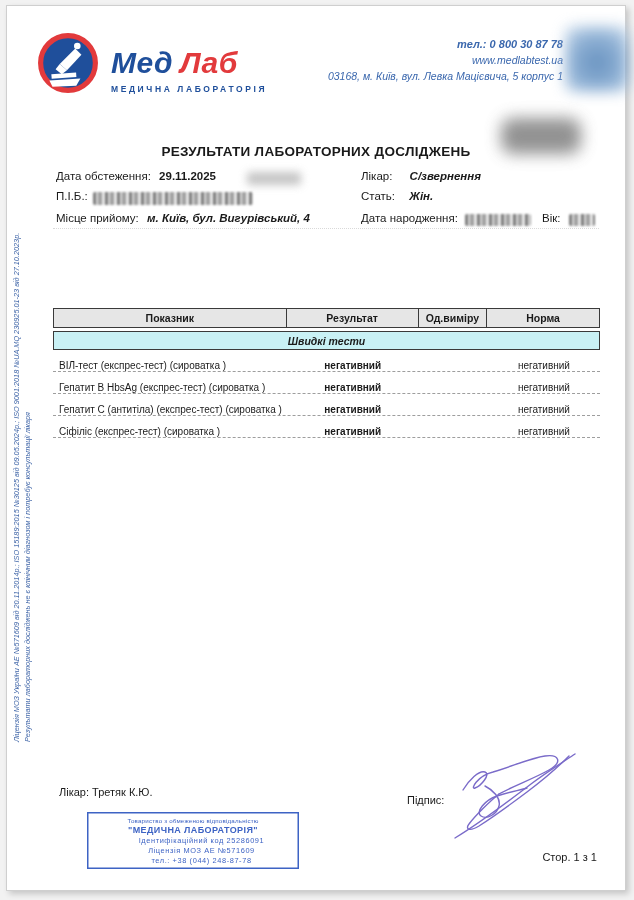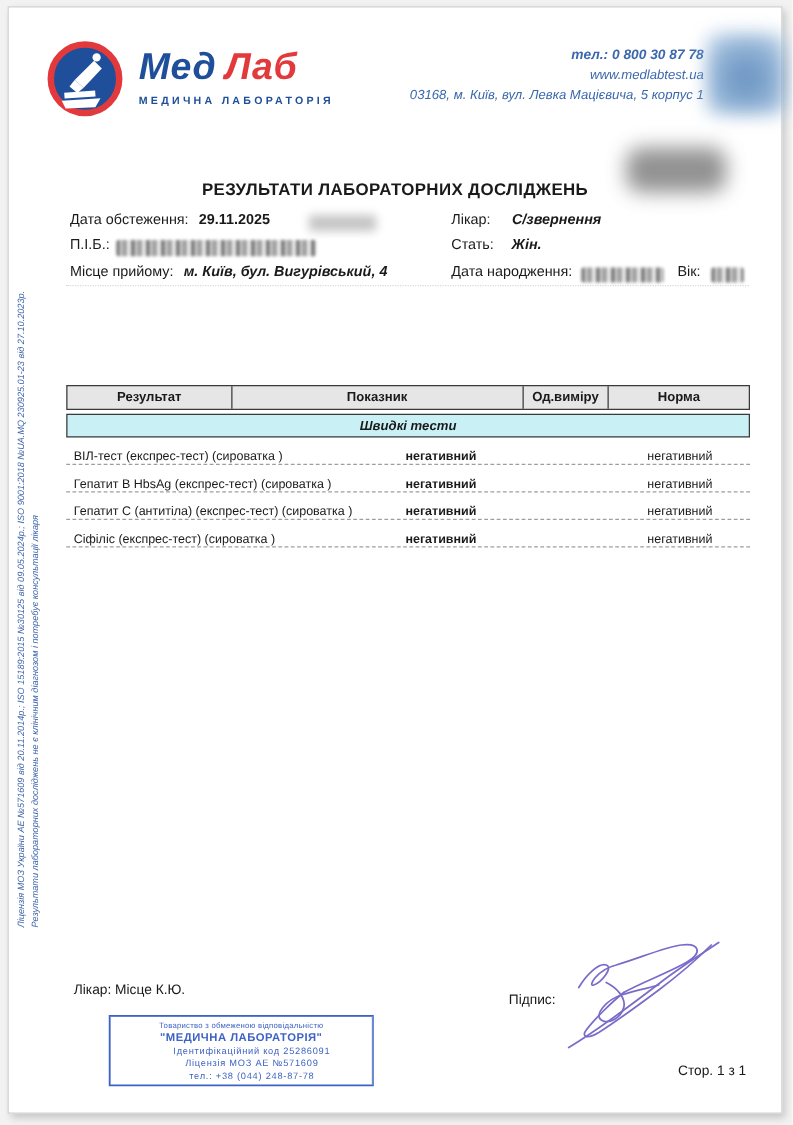--- a/index.html
+++ b/index.html
@@ -12,21 +12,21 @@
     width:634px;height:900px;position:relative;background:#f2f2f2;
     font-family:"Liberation Sans","DejaVu Sans",sans-serif;color:#1a1a1a;overflow:hidden;
   }
   .page{
     position:absolute;left:6px;top:5px;width:620px;height:886px;background:#fff;
     border:1px solid #cfcfcf;box-shadow:3px 3px 6px rgba(0,0,0,.18);
   }
   .abs{position:absolute;}
 
   
-  .logo-wrap{left:30px;top:22px;display:flex;align-items:center;}
+  .logo-wrap{left:30px;top:22px;display:flex;align-items:flex-end;}
   .logo-icon{width:62px;height:62px;margin-top:4px;}
   .logo-textcol{margin-left:12px;}
   .logo-name{font-size:30px;font-weight:bold;font-style:italic;letter-spacing:.5px;line-height:34px;}
   .logo-name .p1{color:var(--brand_blue);}
   .logo-name .p2{color:var(--brand_red);margin-left:7px;}
   .logo-sub{font-size:8.5px;font-weight:bold;color:var(--brand_blue);letter-spacing:2.6px;margin-top:4px;}
 
   .contact{right:62px;top:30px;text-align:right;color:var(--contact_blue);font-style:italic;font-size:10.5px;line-height:16px;}
   .contact .phone{font-weight:bold;font-size:11px;}
 
@@ -141,22 +141,22 @@
   <div class="abs blur-pix" style="left:458px;top:208px;width:66px;height:12px;"></div>
   <div class="abs info-line" style="left:535px;top:206px;">
     <span class="lbl">Вік:</span>
   </div>
   <div class="abs blur-pix" style="left:562px;top:208px;width:26px;height:12px;"></div>
 
   <div class="abs faint-dots"></div>
 
   <div class="abs tbl">
     <div class="tbl-head">
+      <div class="c c1">Показник</div>
       <div class="c c2">Результат</div>
-      <div class="c c1">Показник</div>
       <div class="c c3">Од.виміру</div>
       <div class="c c4">Норма</div>
     </div>
     <div class="tbl-section">Швидкі тести</div>
 
     <div class="tbl-row">
       <div class="cell ind c1">ВІЛ-тест (експрес-тест) (сироватка )</div>
       <div class="cell res c2">негативний</div>
       <div class="cell unit c3"></div>
       <div class="cell norm c4">негативний</div>
@@ -179,21 +179,21 @@
       <div class="cell unit c3"></div>
       <div class="cell norm c4">негативний</div>
     </div>
   </div>
 
   <div class="abs side-text">
     <div>Ліцензія МОЗ України АЕ №571609 від 20.11.2014р.; ISO 15189:2015 №30125 від 09.05.2024р.; ISO 9001:2018 №UA.MQ 230925.01-23 від 27.10.2023р.</div>
     <div>Результати лабораторних досліджень не є клінічним діагнозом і потребує консультації лікаря</div>
   </div>
 
-  <div class="abs doctor-line">Лікар: Місце К.Ю.</div>
+  <div class="abs doctor-line">Лікар: Третяк К.Ю.</div>
   <div class="abs sign-label">Підпис:</div>
 
   <svg class="abs signature" viewBox="0 0 145 102" fill="none">
     <g stroke="#7a6bc9" stroke-width="1.4" stroke-linecap="round">
       <path d="M28 48 C34 38 44 28 50 30 C56 32 46 44 40 46 C35 48 42 34 58 30 C78 24 96 16 110 14 C124 12 128 20 114 28 C98 37 78 44 64 52"></path>
       <path d="M64 52 C54 60 40 74 34 82 C30 87 34 90 44 84 C58 75 76 62 92 50 C108 38 124 24 134 14"></path>
       <path d="M50 44 C58 48 66 56 64 64 C62 72 52 78 46 74 C40 70 50 58 62 54 C74 50 86 48 92 46"></path>
       <path d="M20 96 C40 84 70 62 96 42 C112 30 128 20 140 12"></path>
     </g>
   </svg>

